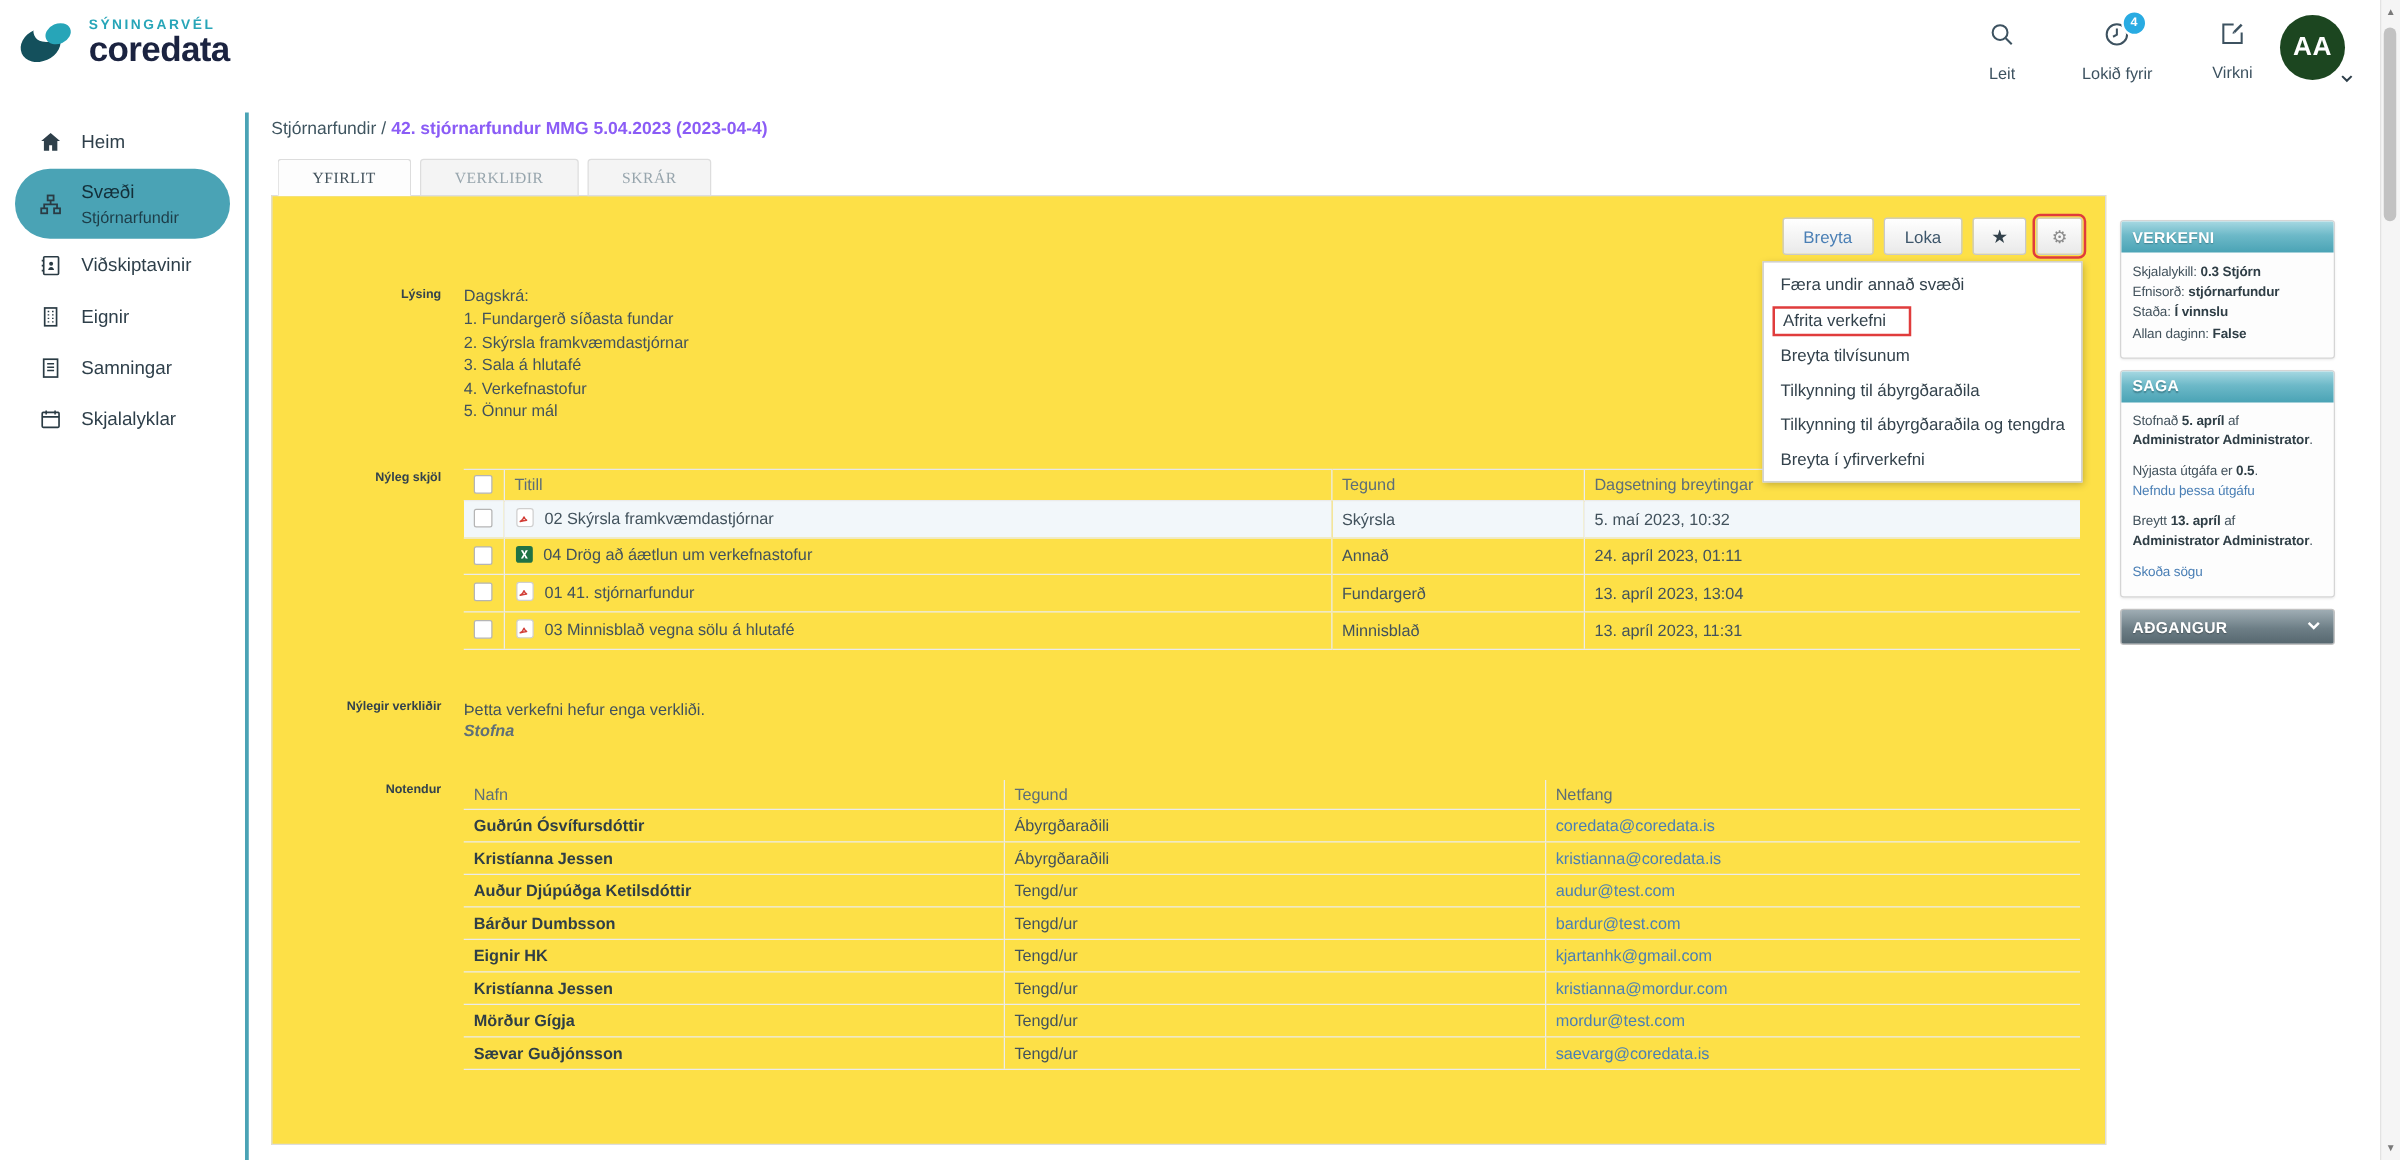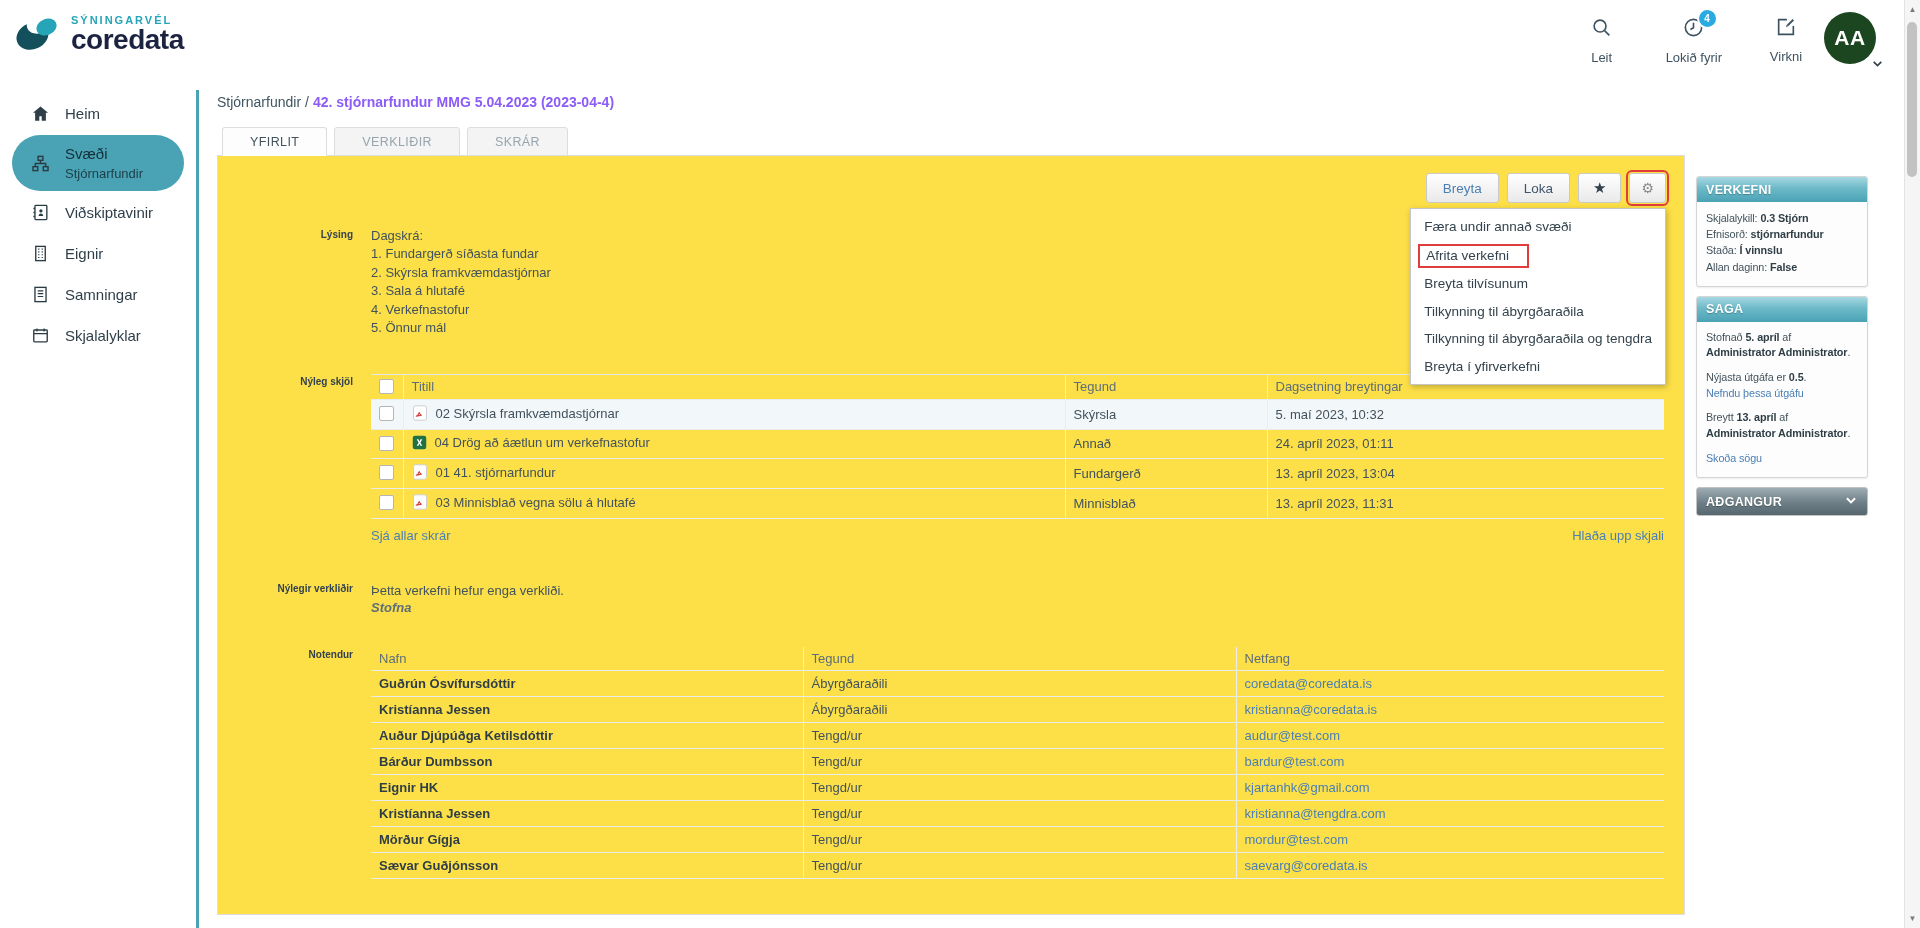--- a/index.html
+++ b/index.html
@@ -35,21 +35,21 @@
   .s-icon{width:20px;display:flex;justify-content:center;flex:none;}
   .s-label{line-height:1.2;}
   .s-sub{display:block;font-size:13px;color:#1d3d48;margin-top:3px;}
   .side-item.active .s-label{color:#132f39;font-weight:normal;}
 
   
   .main{position:absolute;left:217px;top:90px;width:1468px;height:838px;}
   .crumb{font-size:14px;color:#3f5560;padding-top:4px;}
   .crumb b{color:#8b5cf6;}
   .crumb .sep{margin:0 4px;}
-  .tabs{display:flex;gap:7px;margin:17px 0 -1px 5px;position:relative;z-index:3;}
+  .tabs{display:flex;gap:7px;margin:17px 0 -1px 5px;position:relative;z-index:3;font-family:Liberation Serif, serif;}
   .tab{padding:7px 27px 6px;font-size:12.5px;letter-spacing:.4px;color:#97a5ad;background:#f4f4f4;
        border:1px solid #ddd;border-radius:3px 3px 0 0;cursor:pointer;}
   .tab.active{background:#fdfdfd;color:#42525c;border-bottom-color:#fdfdfd;}
   .panel{position:relative;background:#fde047;border:1px solid #ddd;height:758px;z-index:1;}
 
   .toolbar{display:flex;justify-content:flex-end;gap:8px;padding:17px 18px 0 0;}
   .btn{height:30px;padding:0 16px;border:1px solid #c9c9c9;border-radius:3px;background:linear-gradient(#ffffff,#e9e9e9);
        font-size:13.5px;display:flex;align-items:center;cursor:pointer;font-family:inherit;}
   .btn-edit{color:#4a7fb5;}
   .btn-close{color:#3d566b;}
@@ -314,24 +314,20 @@
                   <td><span class="checkbox"></span></td>
                   <td><span class="f-ico"><svg width="16" height="16" viewBox="0 0 16 16">
                         <rect x="1.5" y="0.8" width="13" height="14.4" rx="2" fill="#fff" stroke="#cfcfcf"></rect>
                         <path d="M4.2 11.2c1.2-.5 2.4-1.9 3-3.6.4 1.1 1.1 2.1 2.1 2.6-1.6.2-3.5.6-5.1 1z" fill="none" stroke="#d23f38" stroke-width="1.2" stroke-linejoin="round"></path>
                       </svg></span><span class="doc-title">03 Minnisblað vegna sölu á hlutafé</span></td>
                   <td>Minnisblað</td>
                   <td>13. apríl 2023, 11:31</td>
                 </tr>
               </tbody>
           </table>
-          <div class="links-row">
-            <span class="lnk">Sjá allar skrár</span>
-            <span class="lnk">Hlaða upp skjali</span>
-          </div>
         </div>
       </div>
 
       <div class="sec sec-steps">
         <div class="sec-label">Nýlegir verkliðir</div>
         <div class="sec-body">
           <div class="empty-text">Þetta verkefni hefur enga verkliði.</div>
           <div class="create-lnk">Stofna</div>
         </div>
       </div>
@@ -374,21 +370,21 @@
                   <td><span class="mail">bardur@test.com</span></td>
                 </tr>
                 <tr>
                   <td><b>Eignir HK</b></td>
                   <td>Tengd/ur</td>
                   <td><span class="mail">kjartanhk@gmail.com</span></td>
                 </tr>
                 <tr>
                   <td><b>Kristíanna Jessen</b></td>
                   <td>Tengd/ur</td>
-                  <td><span class="mail">kristianna@tengdra.com</span></td>
+                  <td><span class="mail">kristianna@mordur.com</span></td>
                 </tr>
                 <tr>
                   <td><b>Mörður Gígja</b></td>
                   <td>Tengd/ur</td>
                   <td><span class="mail">mordur@test.com</span></td>
                 </tr>
                 <tr>
                   <td><b>Sævar Guðjónsson</b></td>
                   <td>Tengd/ur</td>
                   <td><span class="mail">saevarg@coredata.is</span></td>

